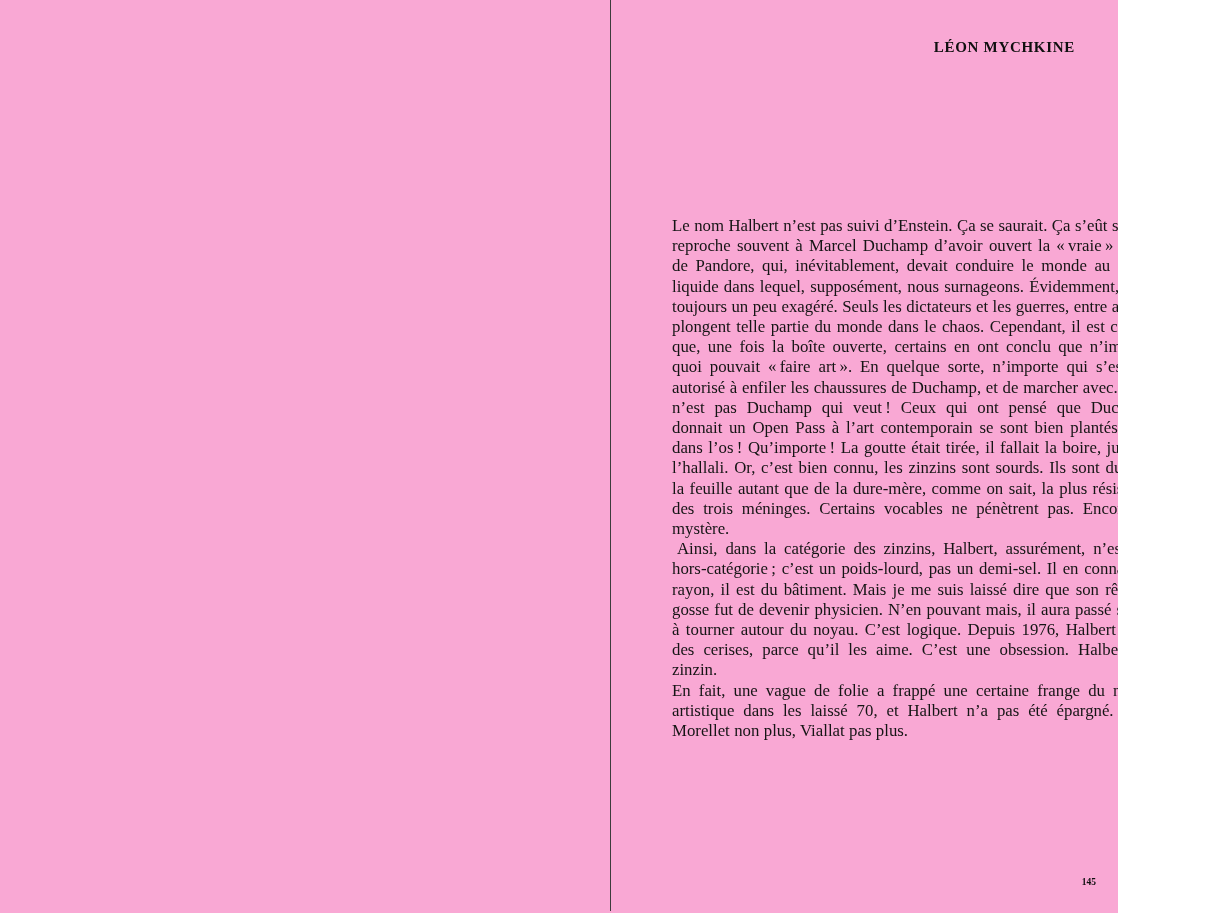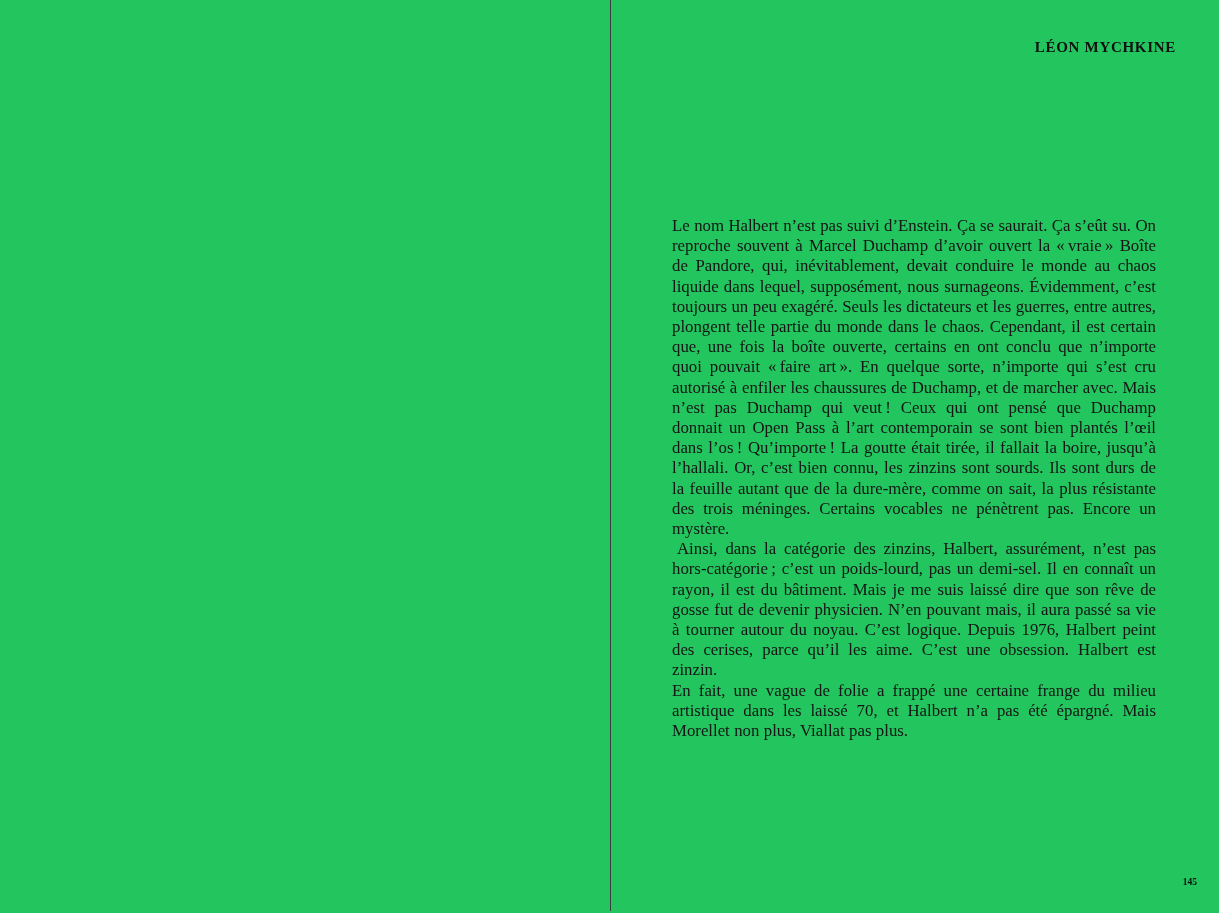--- a/index.html
+++ b/index.html
@@ -2,23 +2,23 @@
 <html><head>
 <meta charset="utf-8">
 <style>
   html, body {
     margin: 0;
     padding: 0;
     background: #ffffff;
   }
   #canvas {
     position: relative;
-    width: 1219px;
+    width: 1118px;
     height: 913px;
-    background: #22c55e;
+    background: #f9a8d4;
     overflow: hidden;
     font-family: "Liberation Serif", serif;
     color: #151515;
   }
   .divider {
     position: absolute;
     left: 610px;
     top: 0;
     width: 1px;
     height: 911px;

